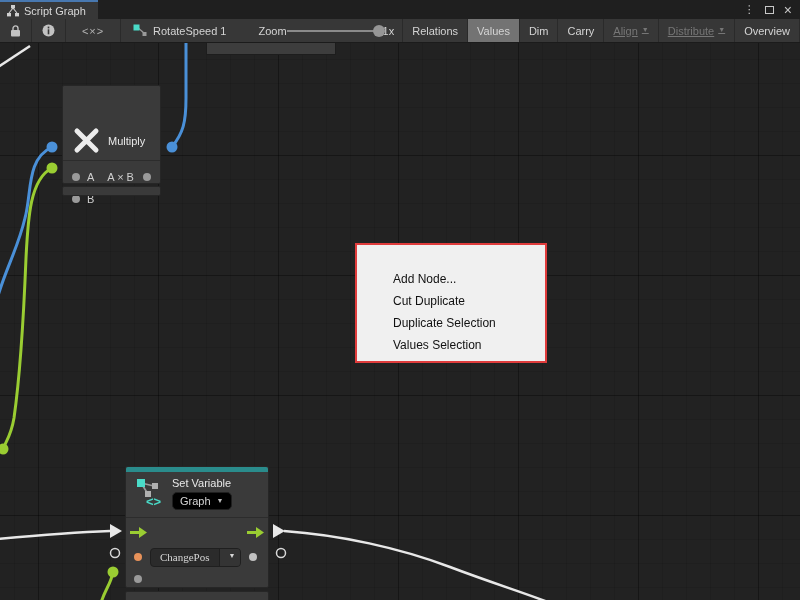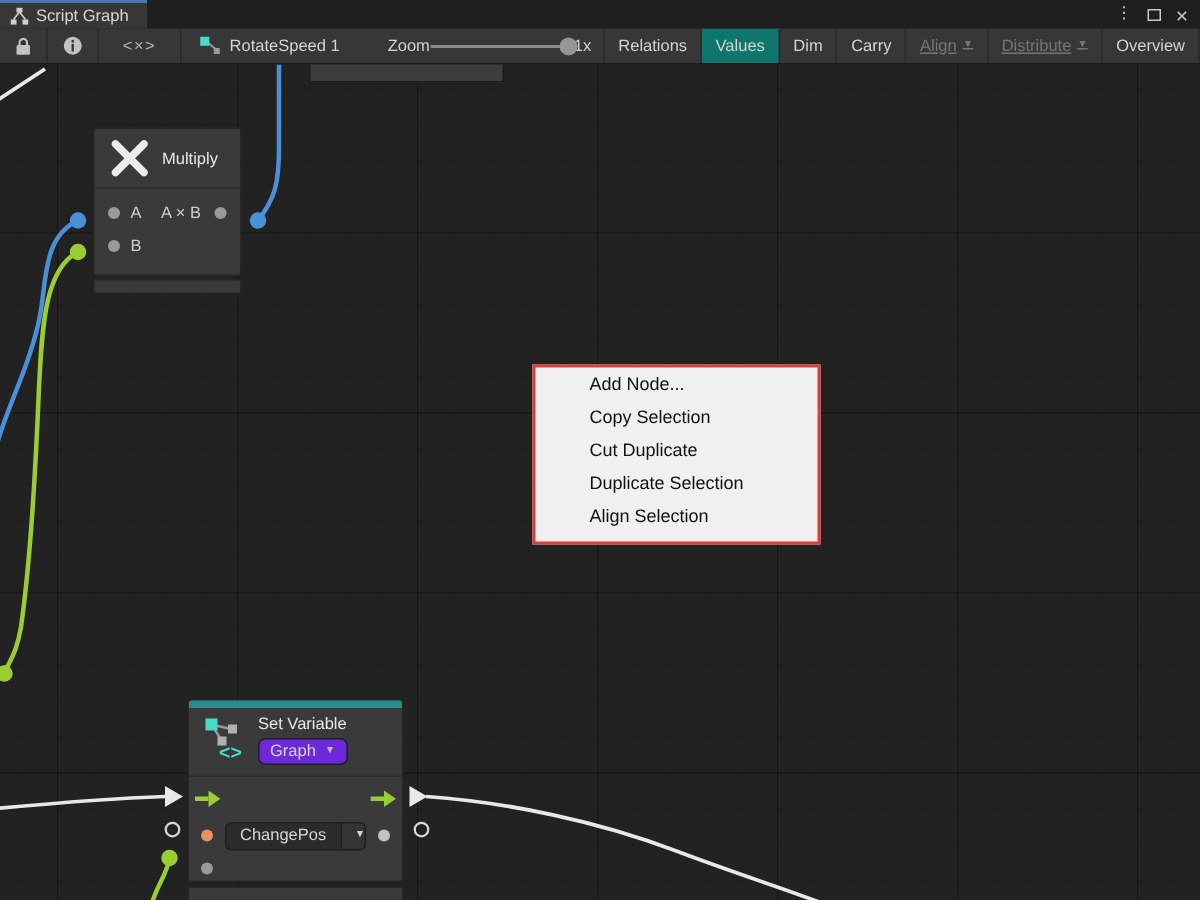--- a/index.html
+++ b/index.html
@@ -19,21 +19,21 @@
   .maximize-box { width:9px; height:8px; border:1.5px solid #c8c8c8; display:inline-block; }
 
   
   .toolbar { position:absolute; left:0; top:19px; width:800px; height:24px;
              background:#373737; border-bottom:1px solid #1b1b1b;
              display:flex; align-items:stretch; color:#d4d4d4; font-size:11px;
              overflow:hidden; white-space:nowrap; }
   .tcell { display:flex; align-items:center; justify-content:center;
            border-right:1px solid #2a2a2a; padding:0 9px; }
   .tbtn { cursor:default; }
-  .tbtn.active { background:#0f766e; }
+  .tbtn.active { background:#737373; }
   .tbtn.disabled { color:#767676;text-decoration:underline; }
   .caret { font-size:7px; margin-left:4px; position:relative; top:-1px; }
   .icon-cell { padding:0 10px; }
   .code-glyph { color:#b4b4b4; letter-spacing:1px; font-size:11px; }
   .graph-name-cell { border-right:none; padding-left:12px; gap:6px; }
   .zoom-cell { border-right:1px solid #2a2a2a; gap:0; padding-right:8px; }
   .zoom-track { position:relative; width:96px; height:2px; background:#8a8a8a; }
   .zoom-handle { position:absolute; right:-2px; top:-5px; width:12px; height:12px;
                  border-radius:50%; background:#969696; }
 
@@ -58,55 +58,55 @@
   .node-footer { position:absolute; background:#3a3a3a; border:1px solid #262626;
                  border-radius:2px; }
   .node-header { display:flex; align-items:center; gap:8px; padding:0 10px;
                  border-bottom:1px solid #2c2c2c; }
   .port-dot { width:8px; height:8px; border-radius:50%; background:#9a9a9a; flex:none; }
   .port-dot.orange { background:var(--port-orange,#e8925a); }
   .port-dot.light { background:#c2c2c2; }
 
   
   .multiply { left:62px; top:42px; width:99px; height:99px; }
-  .multiply .node-header { height:40px; }
+  .multiply .node-header { height:40px;margin-top:35px; }
   .multiply-title { font-size:11px; color:#e8e8e8; }
   .multiply-body { padding:5px 0; }
   .m-row { display:flex; align-items:center; height:22px; padding:0 9px; gap:7px;
            font-size:11px; color:#cfcfcf; }
   .m-row .result-label { margin-left:6px; flex:1; text-align:left; }
   .multiply-footer { left:62px; top:143px; width:99px; height:10px; }
 
   
   .setvar { left:125px; top:423px; width:144px; height:122px; }
   .teal-bar { height:5px; background:var(--teal,#2a8c8c); border-radius:2px 2px 0 0; }
   .setvar .node-header { height:46px; align-items:flex-start; padding-top:5px; }
   .setvar-titles { display:flex; flex-direction:column; gap:3px; }
   .setvar-title { font-size:11px; color:#e8e8e8; }
-  .dropdown { display:inline-flex; align-items:center; background:#6d28d9;
+  .dropdown { display:inline-flex; align-items:center; background:#000000;
               border:1px solid #1f1f1f; border-radius:5px; color:#d6d6d6;
               font-size:11px; padding:2px 7px; gap:6px; cursor:default; }
   .dropdown .caret { margin-left:0; font-size:7px; color:#bdbdbd; }
   .setvar-body { position:relative; height:70px; }
   .flow-row { display:flex; align-items:center; justify-content:space-between;
               height:26px; padding:2px 4px 0 4px; }
   .value-row { display:flex; align-items:center; height:26px; padding:0 8px; gap:8px; }
   .combo { display:inline-flex; align-items:stretch; background:#2b2b2b;
            border:1px solid #1f1f1f; border-radius:4px; overflow:hidden;
-           font-size:11px; color:#d6d6d6; }
+           font-size:11px; color:#d6d6d6;font-family:Liberation Serif, serif; }
   .combo .combo-label { padding:2px 9px 3px 9px; }
   .combo .combo-caret { display:flex; align-items:center; padding:0 5px;
            border-left:1px solid #1f1f1f; background:#343434; }
   .row3 { display:flex; align-items:center; height:18px; padding:0 8px; }
   .setvar-footer { left:125px; top:548px; width:144px; height:12px; }
 
   
   .context-menu { position:absolute; left:355px; top:200px; width:192px; height:120px;
                   background:#f0f0f0; border:2px solid var(--menu-border,#e03c3c);
-                  padding-top:0; }
+                  padding-top:23px; }
   .menu-item { height:22px; line-height:22px; padding-left:36px; font-size:12px;
                color:#111; cursor:default; white-space:nowrap; }
 </style>
 </head>
 <body>
 
 <div class="window">
 
   <div class="tabbar">
     <div class="tab">
@@ -278,20 +278,19 @@
         </div>
         <div class="row3">
           <span class="port-dot"></span>
         </div>
       </div>
     </div>
     <div class="node-footer setvar-footer"></div>
 
     <div class="context-menu">
       <div class="menu-item">Add Node...</div>
-      <div class="menu-item">Copy Selection</div>
       <div class="menu-item">Cut Duplicate</div>
       <div class="menu-item">Duplicate Selection</div>
-      <div class="menu-item">Align Selection</div>
+      <div class="menu-item">Values Selection</div>
     </div>
 
   </div>
 </div>
 
 </body></html>

